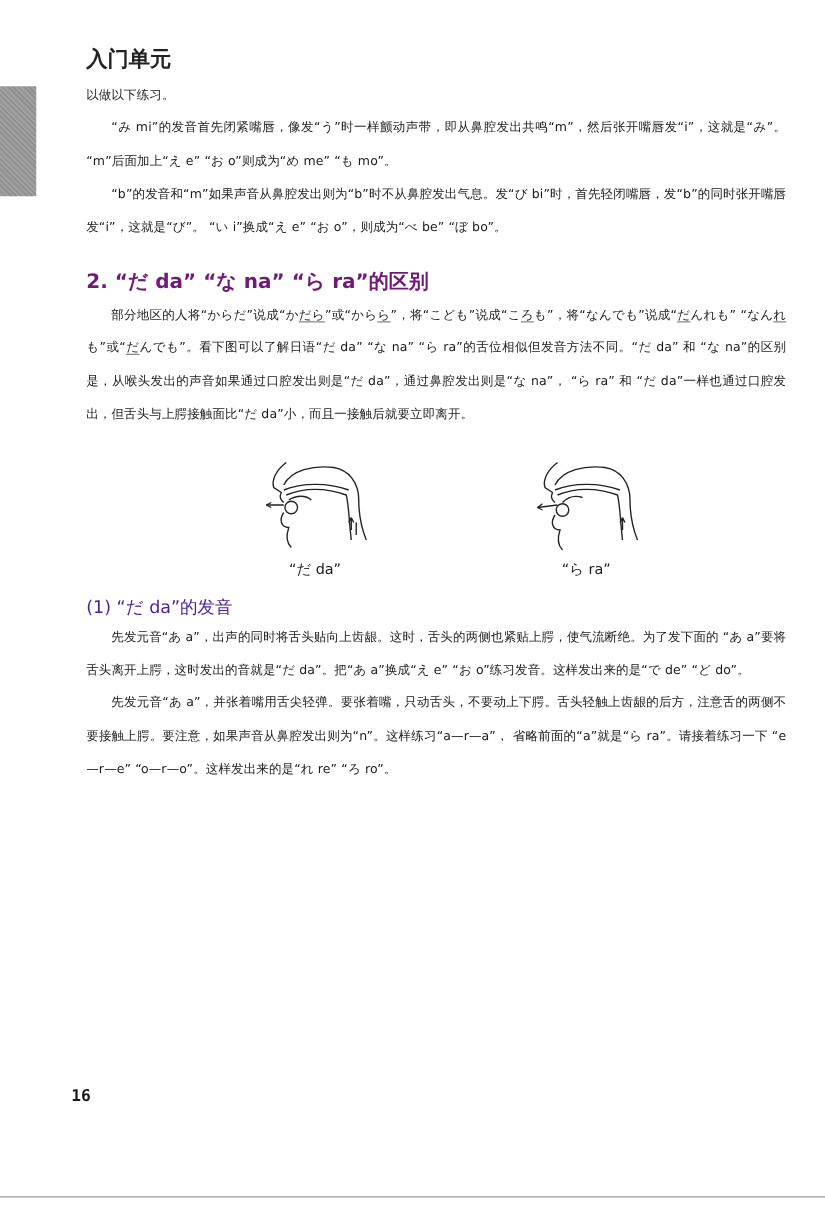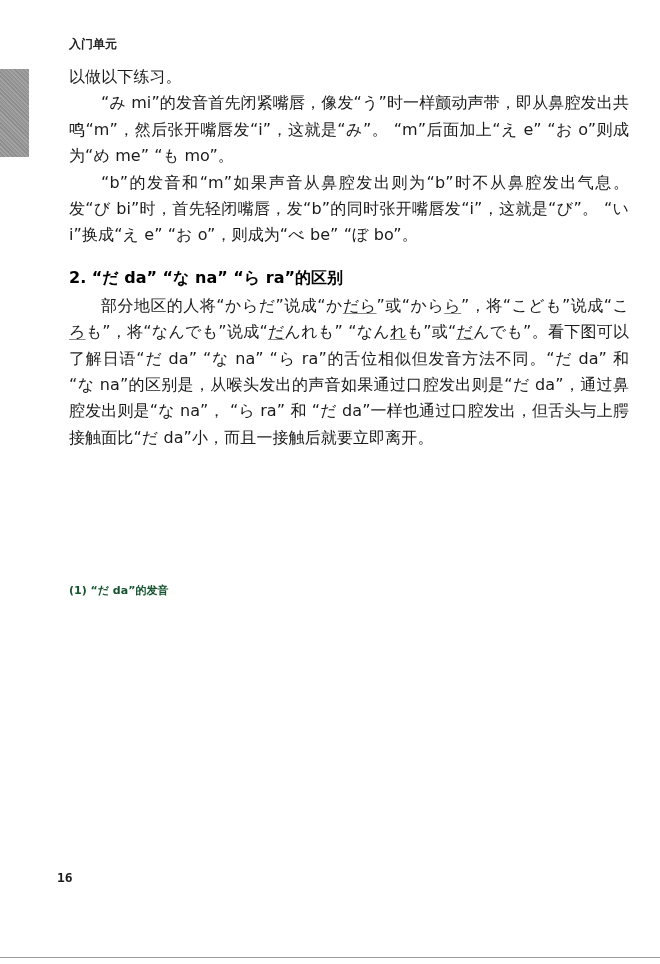--- a/index.html
+++ b/index.html
@@ -5,31 +5,31 @@
     html, body { margin: 0; padding: 0; }
     body {
       width: 660px; height: 964px; background: #ffffff; position: relative; overflow: hidden;
       font-family: "DejaVu Sans", "Liberation Sans", sans-serif; color: #1a1a1a;
     }
     .side-tab {
       position: absolute; left: 0; top: 69px; width: 29px; height: 88px;
       background: repeating-linear-gradient(45deg, #8d8d8d 0 1px, #a4a4a4 1px 2px, #999 2px 3px);
     }
     .running-head {
-      position: absolute; left: 69px; top: 36px; font-size: 12px; font-weight: bold; color: #222;
+      position: absolute; left: 69px; top: 36px; font-size: 17px; font-weight: bold; color: #222;
     }
     .content { position: absolute; left: 69px; top: 64px; width: 560px; }
-    p { margin: 0; font-size: 16px; line-height: 26.4px; text-align: justify; letter-spacing: 0.1px; }
+    p { margin: 0; font-size: 10px; line-height: 26.4px; text-align: justify; letter-spacing: 0.1px; }
     p.indent { text-indent: 2em; }
     .u { text-decoration: underline; text-decoration-color: #888; text-underline-offset: 2px; }
     h2.section {
-      margin: 16px 0 2px 0; font-size: 16px; font-weight: bold; line-height: 26px; color: #000000;
+      margin: 16px 0 2px 0; font-size: 16px; font-weight: bold; line-height: 26px; color: #701a75;
     }
     h3.sub {
-      margin: 0; font-size: 11px; font-weight: bold; line-height: 24px; color: #14532d;
+      margin: 0; font-size: 14px; font-weight: normal; line-height: 24px; color: #4c1d95;
     }
     .figure-row {
       position: relative; height: 104px; margin-top: 20px; margin-bottom: 4px;
     }
     .fig { position: absolute; top: 0; width: 110px; text-align: center; }
     .fig svg { display: block; margin: 0 auto; }
     .fig .cap { font-size: 11.5px; margin-top: 4px; }
     .page-number {
       position: absolute; left: 57px; top: 870px; font-size: 13px; font-weight: bold;
       font-family: "DejaVu Sans Mono", "Liberation Mono", monospace;
@@ -47,21 +47,53 @@
 <div class="content">
   <p>以做以下练习。</p>
   <p class="indent">“み mi”的发音首先闭紧嘴唇，像发“う”时一样颤动声带，即从鼻腔发出共鸣“m”，然后张开嘴唇发“i”，这就是“み”。 “m”后面加上“え e” “お o”则成为“め me” “も mo”。</p>
   <p class="indent">“b”的发音和“m”如果声音从鼻腔发出则为“b”时不从鼻腔发出气息。发“び bi”时，首先轻闭嘴唇，发“b”的同时张开嘴唇发“i”，这就是“び”。 “い i”换成“え e” “お o”，则成为“べ be” “ぼ bo”。</p>
 
   <h2 class="section">2. “だ da” “な na” “ら ra”的区别</h2>
 
   <p class="indent"><span>部分地区的人将“からだ”说成“か</span><span class="u">だら</span><span>”或“から</span><span class="u">ら</span><span>”，将“こども”说成“こ</span><span class="u">ろ</span><span>も”，将“なんでも”说成“</span><span class="u">だ</span><span>んれも” “なん</span><span class="u">れ</span><span>も”或“</span><span class="u">だ</span><span>んでも”。看下图可以了解日语“だ da” “な na” “ら ra”的舌位相似但发音方法不同。“だ da” 和 “な na”的区别是，从喉头发出的声音如果通过口腔发出则是“だ da”，通过鼻腔发出则是“な na”， “ら ra” 和 “だ da”一样也通过口腔发出，但舌头与上腭接触面比“だ da”小，而且一接触后就要立即离开。</span></p>
 
   <div class="figure-row">
+    <div class="fig" style="left:128px;">
+      <svg width="90" height="78" viewBox="0 0 90 78" fill="none" stroke="#222" stroke-width="1.1">
+        <path d="M22 4 C14 10 10 18 12 24 L18 28 C16 32 18 34 20 36"></path>
+        <path d="M20 22 C26 10 44 6 60 8 C72 10 80 20 80 34 C80 46 82 56 86 66"></path>
+        <path d="M20 26 C34 20 56 20 72 26"></path>
+        <path d="M22 30 C36 24 54 24 70 30 C72 38 72 48 74 66"></path>
+        <path d="M24 34 C30 30 38 30 42 34"></path>
+        <circle cx="26" cy="40" r="5"></circle>
+        <path d="M20 44 C16 50 18 56 24 56 C22 62 22 68 26 72"></path>
+        <path d="M6 38 L20 38"></path>
+          <path d="M6 38 l4 -2 M6 38 l4 2"></path>
+        <path d="M74 58 L74 48 M74 48 l-2 4 M74 48 l2 4 M78 62 L78 52"></path>
+      </svg>
+      <div class="cap">“だ da”</div>
+    </div>
+    <div class="fig" style="left:345px;">
+      <svg width="90" height="78" viewBox="0 0 90 78" fill="none" stroke="#222" stroke-width="1.1">
+        <path d="M22 4 C14 10 10 18 12 24 L18 28 C16 32 18 34 20 36"></path>
+        <path d="M20 22 C26 10 44 6 60 8 C72 10 80 20 80 34 C80 46 82 56 86 66"></path>
+        <path d="M20 26 C34 20 56 20 72 26"></path>
+        <path d="M22 30 C36 24 54 24 70 30 C72 38 72 48 74 66"></path>
+        <path d="M26 36 C30 32 36 30 42 32"></path>
+        <circle cx="26" cy="42" r="5"></circle>
+        <path d="M20 46 C16 52 18 58 24 58 C22 64 22 70 26 74"></path>
+        <path d="M6 40 L22 38"></path>
+          <path d="M6 40 l4 -3 M6 40 l4 2"></path>
+        <path d="M74 58 L74 48 M74 48 l-2 4 M74 48 l2 4"></path>
+      </svg>
+      <div class="cap">“ら ra”</div>
+    </div>
   </div>
 
   <h3 class="sub">(1) “だ da”的发音</h3>
+  <p class="indent">先发元音“あ a”，出声的同时将舌头贴向上齿龈。这时，舌头的两侧也紧贴上腭，使气流断绝。为了发下面的 “あ a”要将舌头离开上腭，这时发出的音就是“だ da”。把“あ a”换成“え e” “お o”练习发音。这样发出来的是“で de” “ど do”。</p>
 
 
+  <p class="indent">先发元音“あ a”，并张着嘴用舌尖轻弹。要张着嘴，只动舌头，不要动上下腭。舌头轻触上齿龈的后方，注意舌的两侧不要接触上腭。要注意，如果声音从鼻腔发出则为“n”。这样练习“a—r—a”， 省略前面的“a”就是“ら ra”。请接着练习一下 “e—r—e” “o—r—o”。这样发出来的是“れ re” “ろ ro”。</p>
 </div>
 
 <div class="page-number">16</div>
 <div class="bottom-rule"></div>
 
 </body></html>

